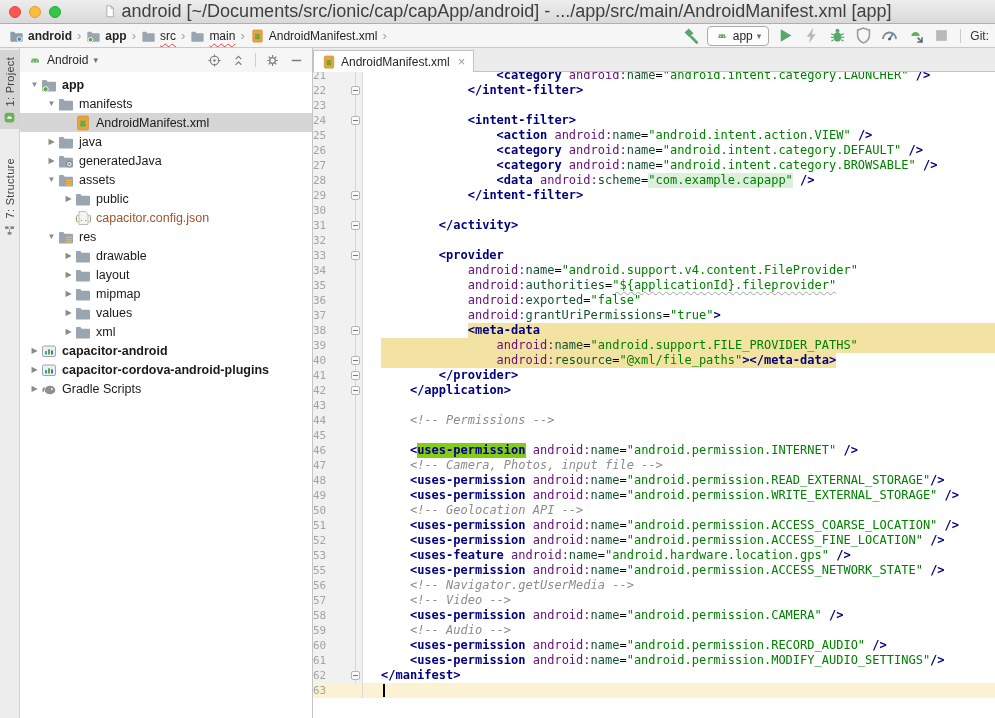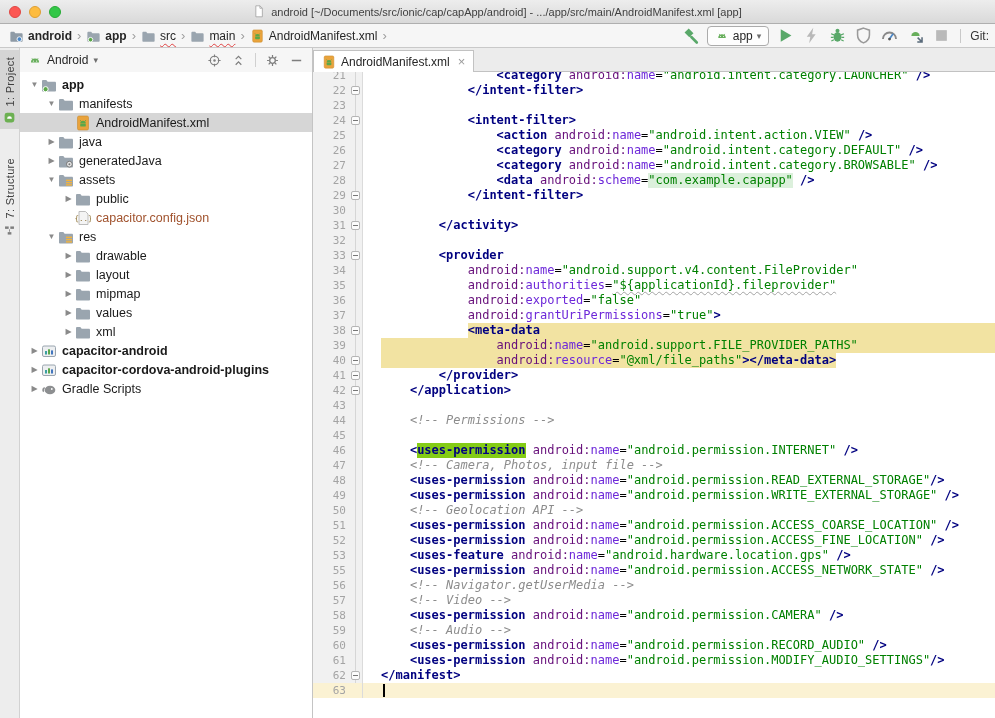--- a/index.html
+++ b/index.html
@@ -5,21 +5,21 @@
   html,body{margin:0;padding:0;background:#FFF;}
   .window{width:995px;height:718px;position:relative;overflow:hidden;background:#FFF;
     font-family:"Liberation Sans",sans-serif;-webkit-font-smoothing:antialiased;}
   
   .titlebar{height:23px;background:linear-gradient(#EDEDED,#D9D9D9);border-bottom:1px solid #AFAFAF;position:relative;}
   .traffic{position:absolute;left:9px;top:6px;display:flex;gap:8px;}
   .tl{width:12px;height:12px;border-radius:50%;display:inline-block;}
   .tl.red{background:#FC5753;border:1px solid #DF4744;box-sizing:border-box;}
   .tl.yellow{background:#FDBC40;border:1px solid #DE9F34;box-sizing:border-box;}
   .tl.green{background:#33C748;border:1px solid #27AA35;box-sizing:border-box;}
-  .tb-title{height:23px;display:flex;align-items:center;justify-content:center;gap:5px;font-size:11px;color:#3F3F3F;}
+  .tb-title{height:23px;display:flex;align-items:center;justify-content:center;gap:5px;font-size:18px;color:#3F3F3F;}
   .doc-icon{width:13px;height:15px;display:inline-flex;}
   
   .toolbar-row{height:23px;background:#F6F6F6;border-bottom:1px solid #C9C9C9;display:flex;align-items:center;padding:0 6px;}
   .breadcrumbs{display:flex;align-items:center;font-size:12px;color:#262626;}
   .bc-item{display:flex;align-items:center;gap:4px;padding:1px 3px;}
   .bc-item .bc-icon{width:15px;height:14px;display:inline-flex;}
   .bc-item.b{font-weight:bold;}
   .bc-item.sq .bc-label{text-decoration:underline wavy #E04343 1px;text-underline-offset:3px;}
   .bc-sep{color:#9E9E9E;font-size:13px;margin:0 2px;}
   .actions{margin-left:auto;display:flex;align-items:center;gap:7px;}
@@ -54,35 +54,35 @@
   .tree-label.brown{color:#A0522D;}
   
   .editor-pane{flex:1;display:flex;flex-direction:column;min-width:0;}
   .tab-bar{height:23px;min-height:23px;background:#ECECEC;border-bottom:1px solid #C2C2C2;display:flex;align-items:flex-end;}
   .tab{height:22px;background:#FFF;border:1px solid #C2C2C2;border-bottom:none;display:flex;align-items:center;gap:5px;padding:0 8px;font-size:12px;color:#262626;margin-bottom:-1px;box-sizing:border-box;}
   .tab-icon{width:14px;height:14px;display:inline-flex;}
   .tab-close{color:#9B9B9B;font-size:13px;margin-left:3px;}
   .code-area{flex:1;overflow:hidden;background:#FFF;}
   .code-lines{margin-top:-4px;}
   .code-line{display:flex;height:15px;line-height:15px;font-family:"DejaVu Sans Mono",monospace;font-size:12px;}
-  .ln{width:33px;min-width:33px;background:#F1F1F1;color:#A4A4A4;text-align:right;padding-right:4px;font-size:11px;}
+  .ln{width:33px;min-width:33px;background:#F1F1F1;color:#A4A4A4;text-align:left;padding-right:4px;font-size:11px;}
   .fold{width:12px;min-width:12px;background:#F1F1F1;border-right:1px solid #DBDBDB;position:relative;}
   .fold.fl::before{content:"";position:absolute;left:5px;top:0;bottom:0;width:1px;background:#D6D6D6;}
   .fm{position:absolute;left:1px;top:3px;width:7px;height:7px;background:#FCFCFC;border:1px solid #B5B5B5;border-radius:2px;z-index:1;}
   .fm::after{content:"";position:absolute;left:1px;top:3px;width:5px;height:1px;background:#777;}
   .ct{flex:1;display:flex;white-space:pre;padding-left:18px;color:#000;}
   .hl-band{background:#F2E3A2;white-space:pre;}
   .hl-fill{flex:1;background:#F2E3A2;}
   .caret-line .ln,.caret-line .fold,.caret-line .ct{background:#FBF2D3;}
   .caret{width:2px;height:13px;background:#000;margin-top:1px;margin-left:2px;}
   .tk-p{color:#000;}
   .tk-t{color:#000080;font-weight:bold;}
   .tk-th{color:#000080;font-weight:bold;background:#84cc16;}
   .tk-n{color:#660E7A;}
-  .tk-a{color:#6d28d9;}
+  .tk-a{color:#14532d;}
   .tk-s{color:#008000;}
   .tk-sb{color:#008000;background:#DCF0DC;}
   .tk-sw{color:#008000;text-decoration:underline wavy #A3A3A3 1px;text-underline-offset:2px;}
   .tk-c{color:#8C8C8C;font-style:italic;}
 </style>
 </head>
 <body>
 
 <div class="window">
 

